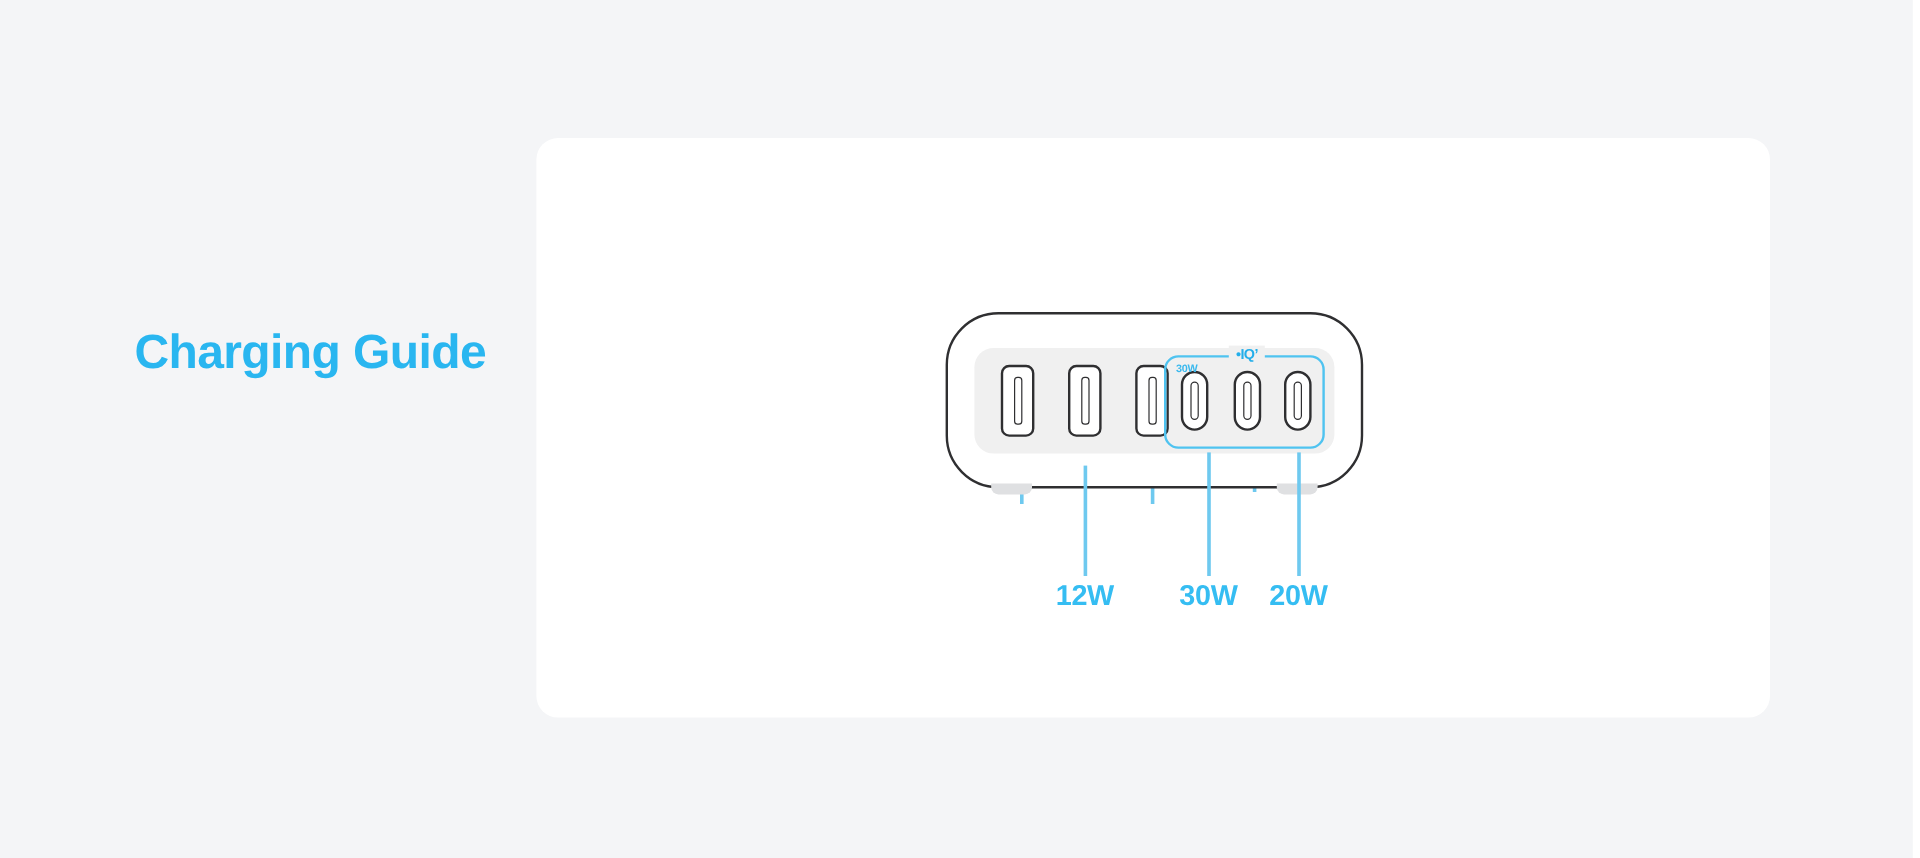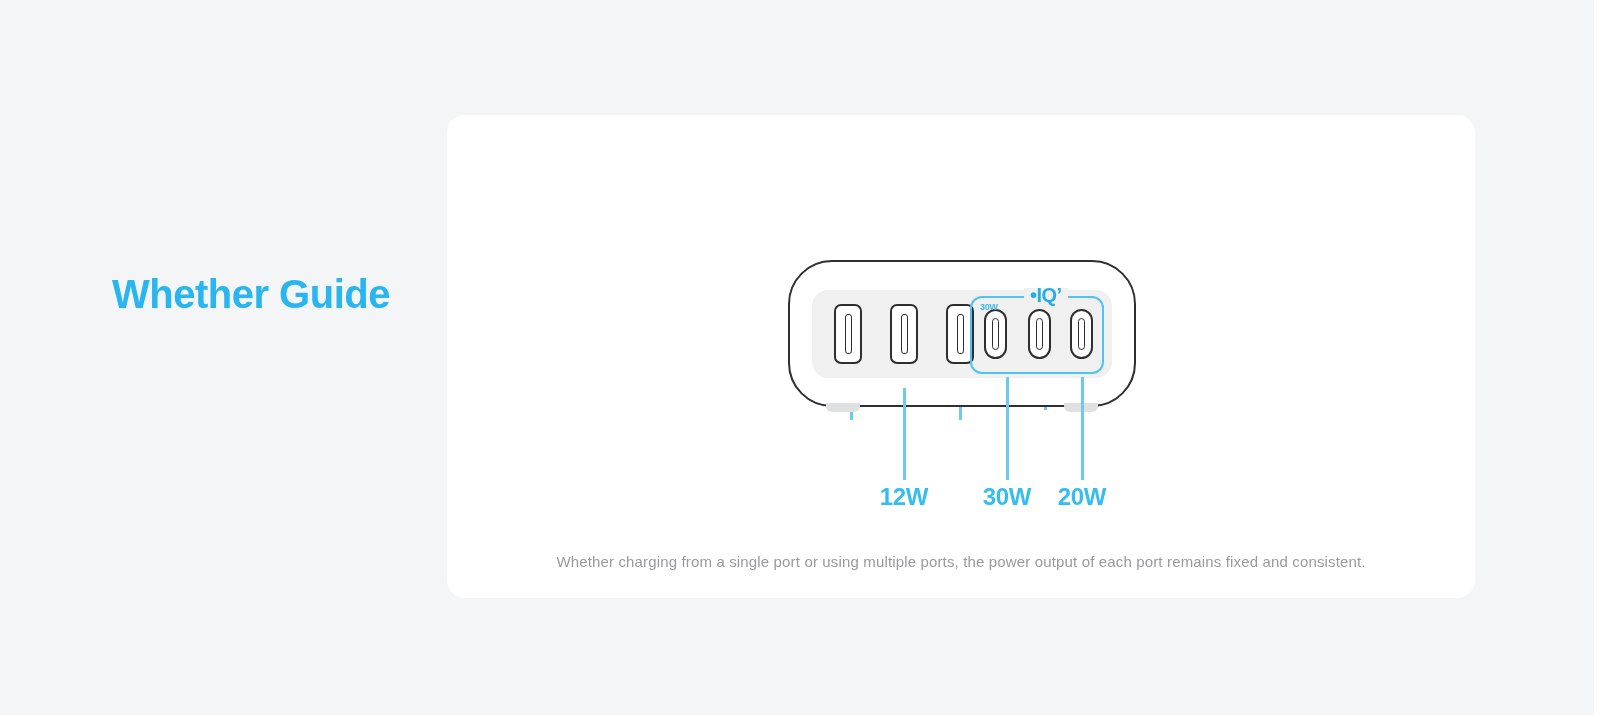--- a/index.html
+++ b/index.html
@@ -190,21 +190,21 @@
     color: #3ab9ee;
     letter-spacing: -0.2px;
   }
   
   .iq-badge {
     position: absolute;
     left: 212px;
     top: -2px;
     padding: 0 6px;
     background: #f0f0f0;
-    font-size: 20px;
+    font-size: 12px;
     font-weight: bold;
     color: #23aeea;
     letter-spacing: -0.5px;
     line-height: 15px;
     white-space: nowrap;
   }
 
   
   .caption {
     position: absolute;
@@ -217,21 +217,21 @@
     letter-spacing: 0.15px;
   }
 </style>
 </head>
 <body>
 
 <div class="stage">
 
   <div class="page-right-strip"></div>
 
-  <div class="section-title">Whether Guide</div>
+  <div class="section-title">Charging Guide</div>
 
   <div class="card">
     <div class="diagram">
 
       <div class="callout" style="left:404px; top:162px;">12W</div>
       <div class="callout" style="left:513px; top:162px;">18W</div>
       <div class="callout" style="left:598px; top:162px;">20W</div>
 
       <div class="leader" style="left:403px; top:192px; height:113px;"></div>
       <div class="leader" style="left:512px; top:192px; height:113px;"></div>
@@ -260,17 +260,16 @@
       </div>
 
       <div class="leader" style="left:456px; top:273px; height:92px;"></div>
       <div class="leader" style="left:559px; top:262px; height:103px;"></div>
       <div class="leader" style="left:634px; top:262px; height:103px;"></div>
 
       <div class="callout" style="left:457px; top:368px;">12W</div>
       <div class="callout" style="left:560px; top:368px;">30W</div>
       <div class="callout" style="left:635px; top:368px;">20W</div>
 
-      <div class="caption">Whether charging from a single port or using multiple ports, the power output of each port remains fixed and consistent.</div>
 
     </div>
   </div>
 </div>
 
 </body></html>

